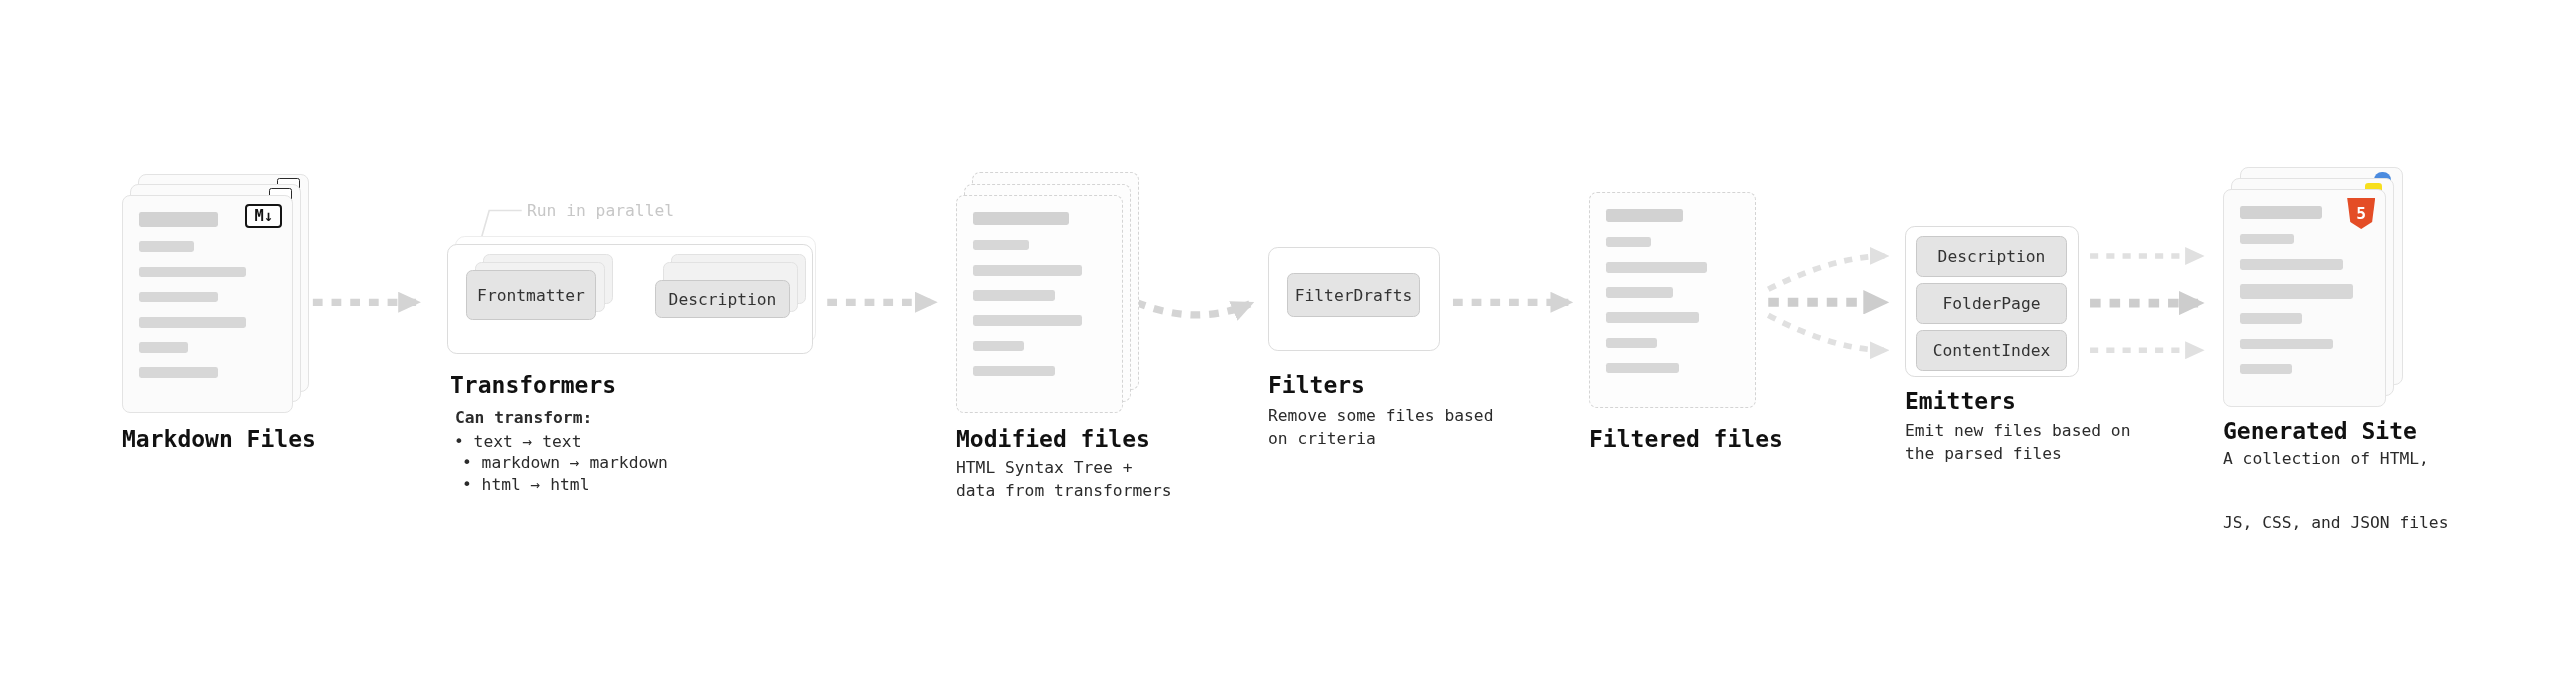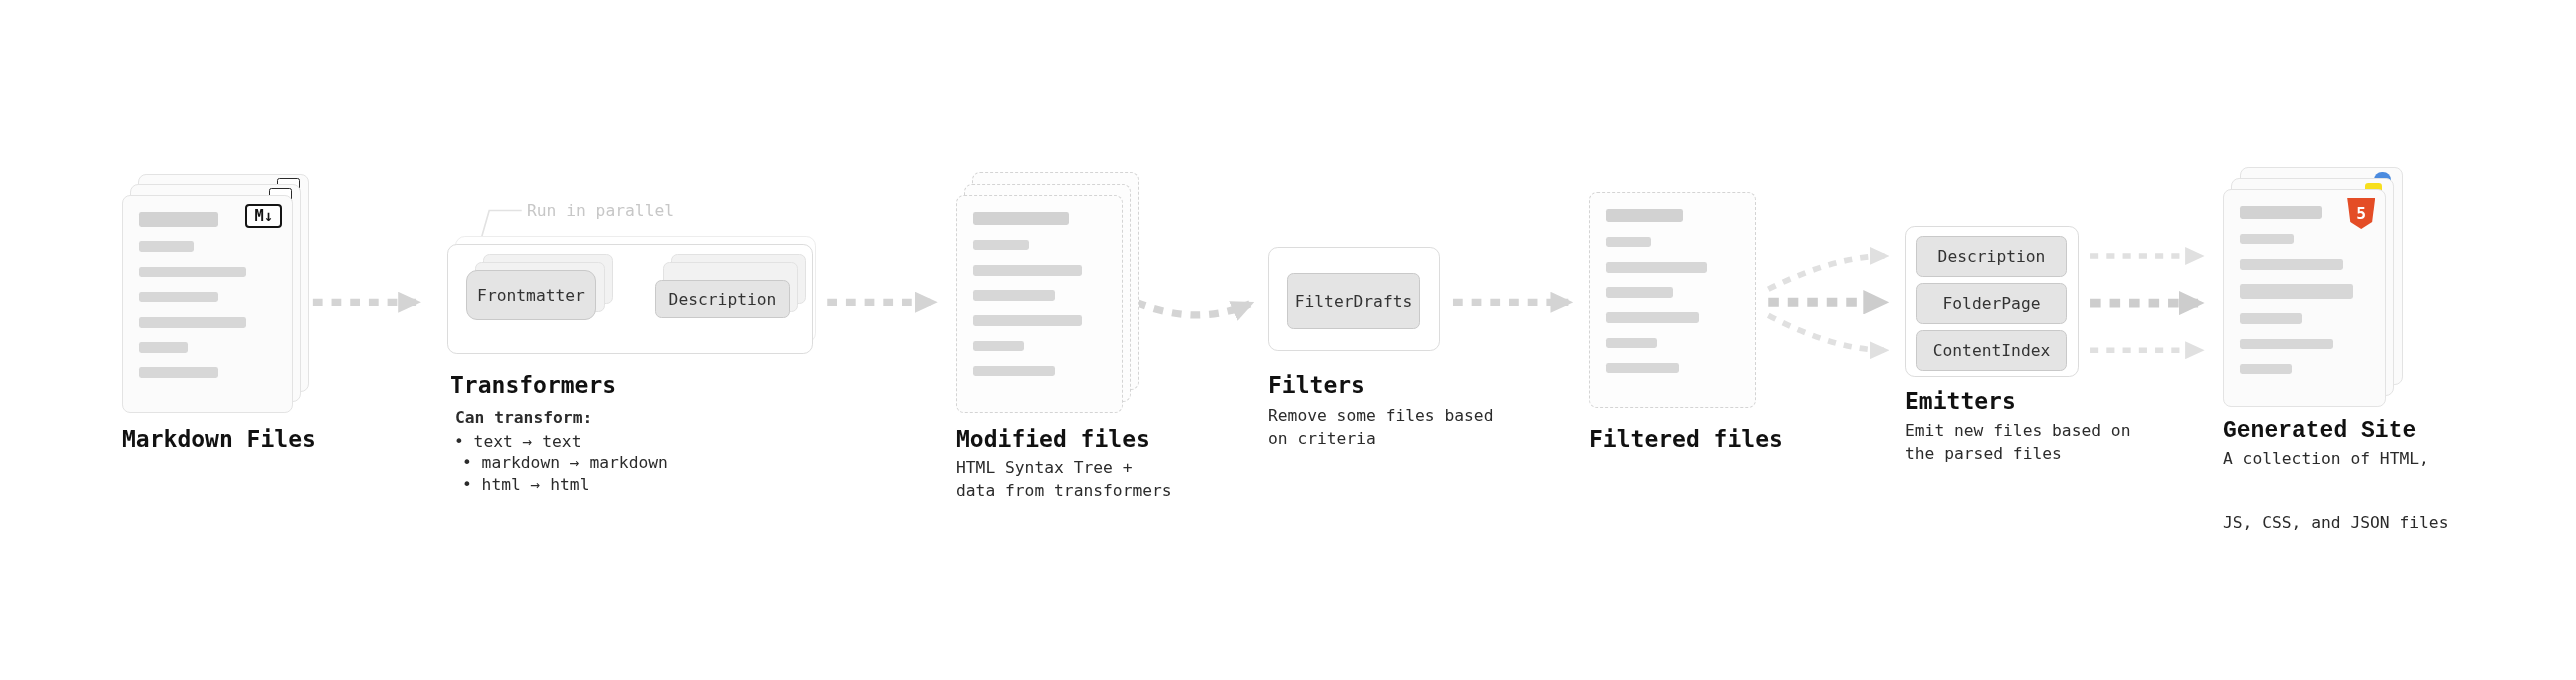--- a/index.html
+++ b/index.html
@@ -118,21 +118,21 @@
   </div>
   <div class="label" style="left:122px;top:426px;text-align:center;">Markdown Files</div>
 
   <div class="annotation" style="left:527px;top:201px;">Run in parallel</div>
 
   <div class="container-box ghost" style="left:455px;top:236px;width:361px;height:107px;"></div>
   <div class="container-box" style="left:447px;top:244px;width:366px;height:110px;"></div>
 
   <div class="btn ghost" style="left:483px;top:254px;width:130px;height:50px;"></div>
   <div class="btn ghost" style="left:475px;top:262px;width:130px;height:50px;"></div>
-  <div class="btn" style="left:466px;top:270px;width:130px;height:50px;border-radius:11px;">Frontmatter</div>
+  <div class="btn" style="left:466px;top:270px;width:130px;height:50px;">Frontmatter</div>
 
   <div class="btn ghost" style="left:671px;top:254px;width:135px;height:50px;"></div>
   <div class="btn ghost" style="left:663px;top:262px;width:135px;height:50px;"></div>
   <div class="btn" style="left:655px;top:280px;width:135px;height:38px;">Description</div>
 
   <div class="label" style="left:450px;top:372px;">Transformers</div>
   <div class="desc" style="left:455px;top:408px;font-weight:bold;">Can transform:</div>
   <div class="desc" style="left:454px;top:432px;">• text → text</div>
   <div class="desc" style="left:462px;top:453px;">• markdown → markdown</div>
   <div class="desc" style="left:462px;top:475px;">• html → html</div>
@@ -148,21 +148,21 @@
       <div class="bar" style="width:82%;"></div>
       <div class="bar" style="width:38%;"></div>
       <div class="bar" style="width:62%;"></div>
     </div>
   </div>
   <div class="label" style="left:956px;top:426px;">Modified files</div>
   <div class="desc" style="left:956px;top:458px;">HTML Syntax Tree +</div>
   <div class="desc" style="left:956px;top:481px;">data from transformers</div>
 
   <div class="container-box" style="left:1268px;top:247px;width:172px;height:104px;"></div>
-  <div class="btn" style="left:1287px;top:273px;width:133px;height:56px;">FilterDrafts</div>
+  <div class="btn" style="left:1287px;top:273px;width:133px;height:44px;">FilterDrafts</div>
   <div class="label" style="left:1268px;top:372px;">Filters</div>
   <div class="desc" style="left:1268px;top:406px;">Remove some files based</div>
   <div class="desc" style="left:1268px;top:429px;">on criteria</div>
 
   <div class="card dashed" style="left:1589px;top:192px;width:167px;height:216px;">
     <div class="body">
       <div class="bar" style="width:58%;height:13px;background:#d2d2d2;"></div>
       <div class="bar" style="width:34%;"></div>
       <div class="bar" style="width:76%;"></div>
       <div class="bar" style="width:50%;"></div>
@@ -192,18 +192,18 @@
     <div class="body">
       <div class="bar" style="width:64%;height:13px;background:#d2d2d2;"></div>
       <div class="bar" style="width:42%;"></div>
       <div class="bar" style="width:80%;"></div>
       <div class="bar" style="width:88%;height:14.6px;"></div>
       <div class="bar" style="width:48%;"></div>
       <div class="bar" style="width:72%;"></div>
       <div class="bar" style="width:40%;"></div>
     </div>
   </div>
-  <div class="label" style="left:2223px;top:418px;font-family:Liberation Mono, monospace;">Generated Site</div>
+  <div class="label" style="left:2223px;top:418px;">Generated Site</div>
   <div class="desc" style="left:2223px;top:449px;">A collection of HTML,</div>
   <div class="desc" style="left:2223px;top:471px;margin-top:42px;">JS, CSS, and JSON files</div>
 
 </div>
 
 
 </body></html>

